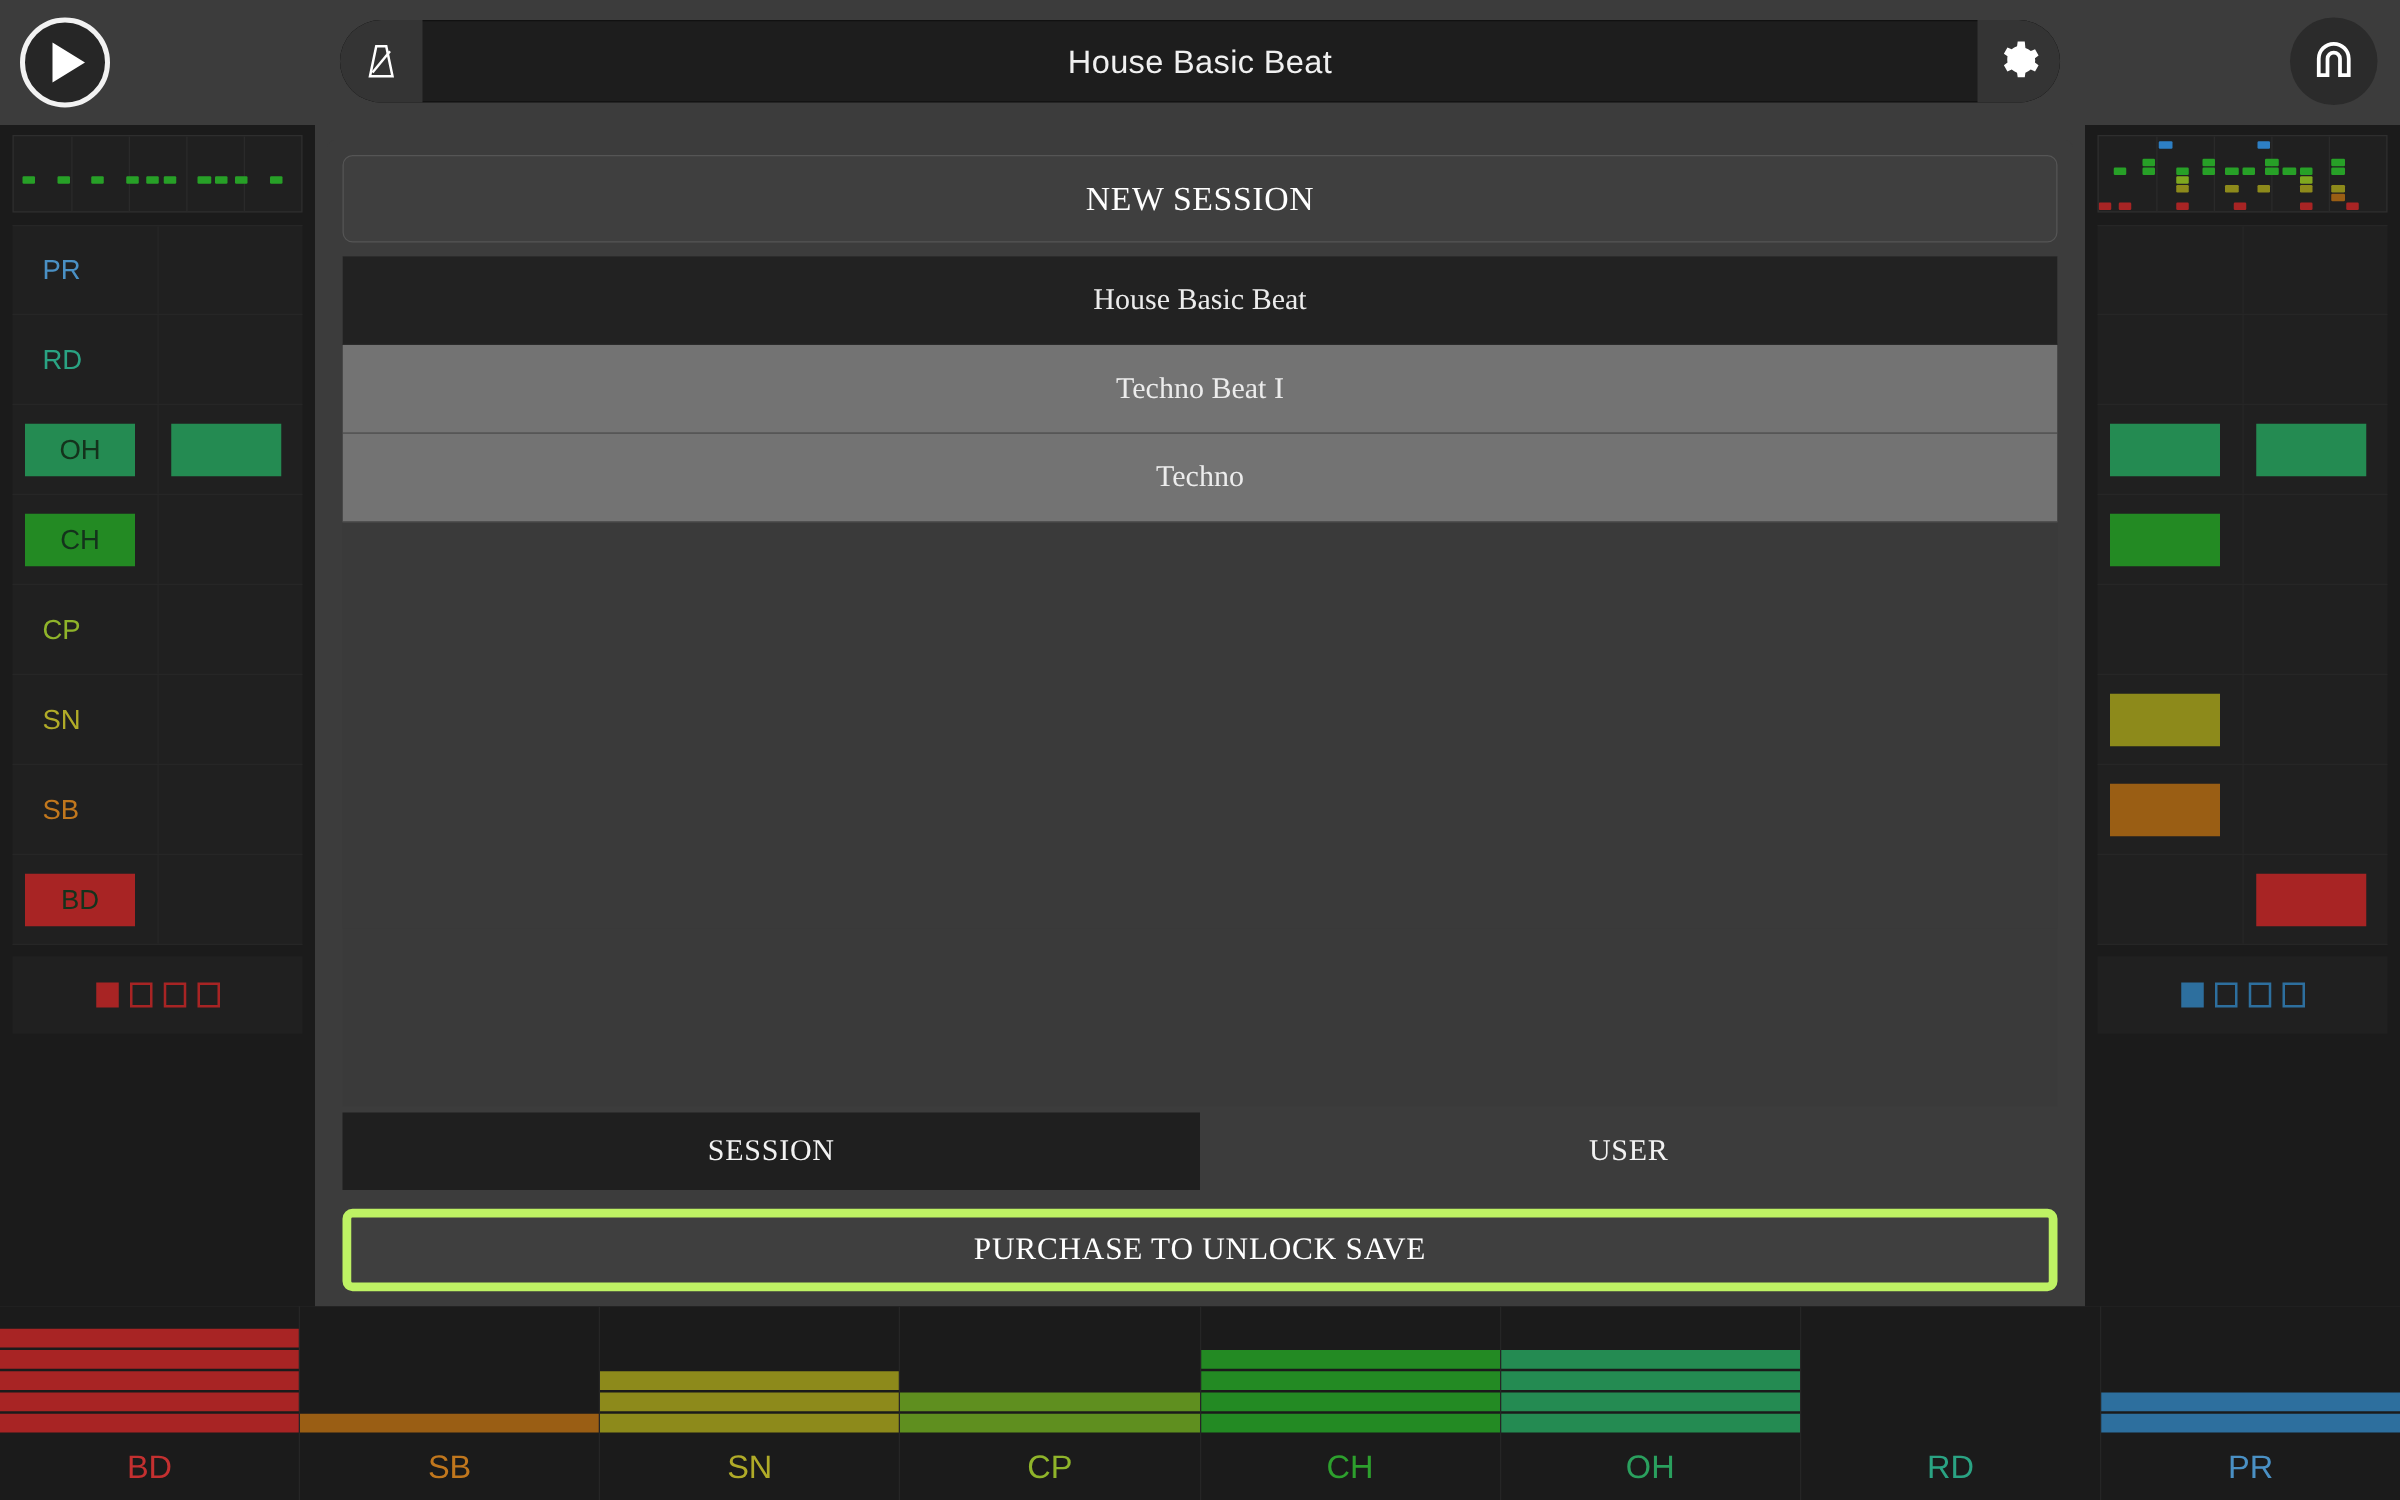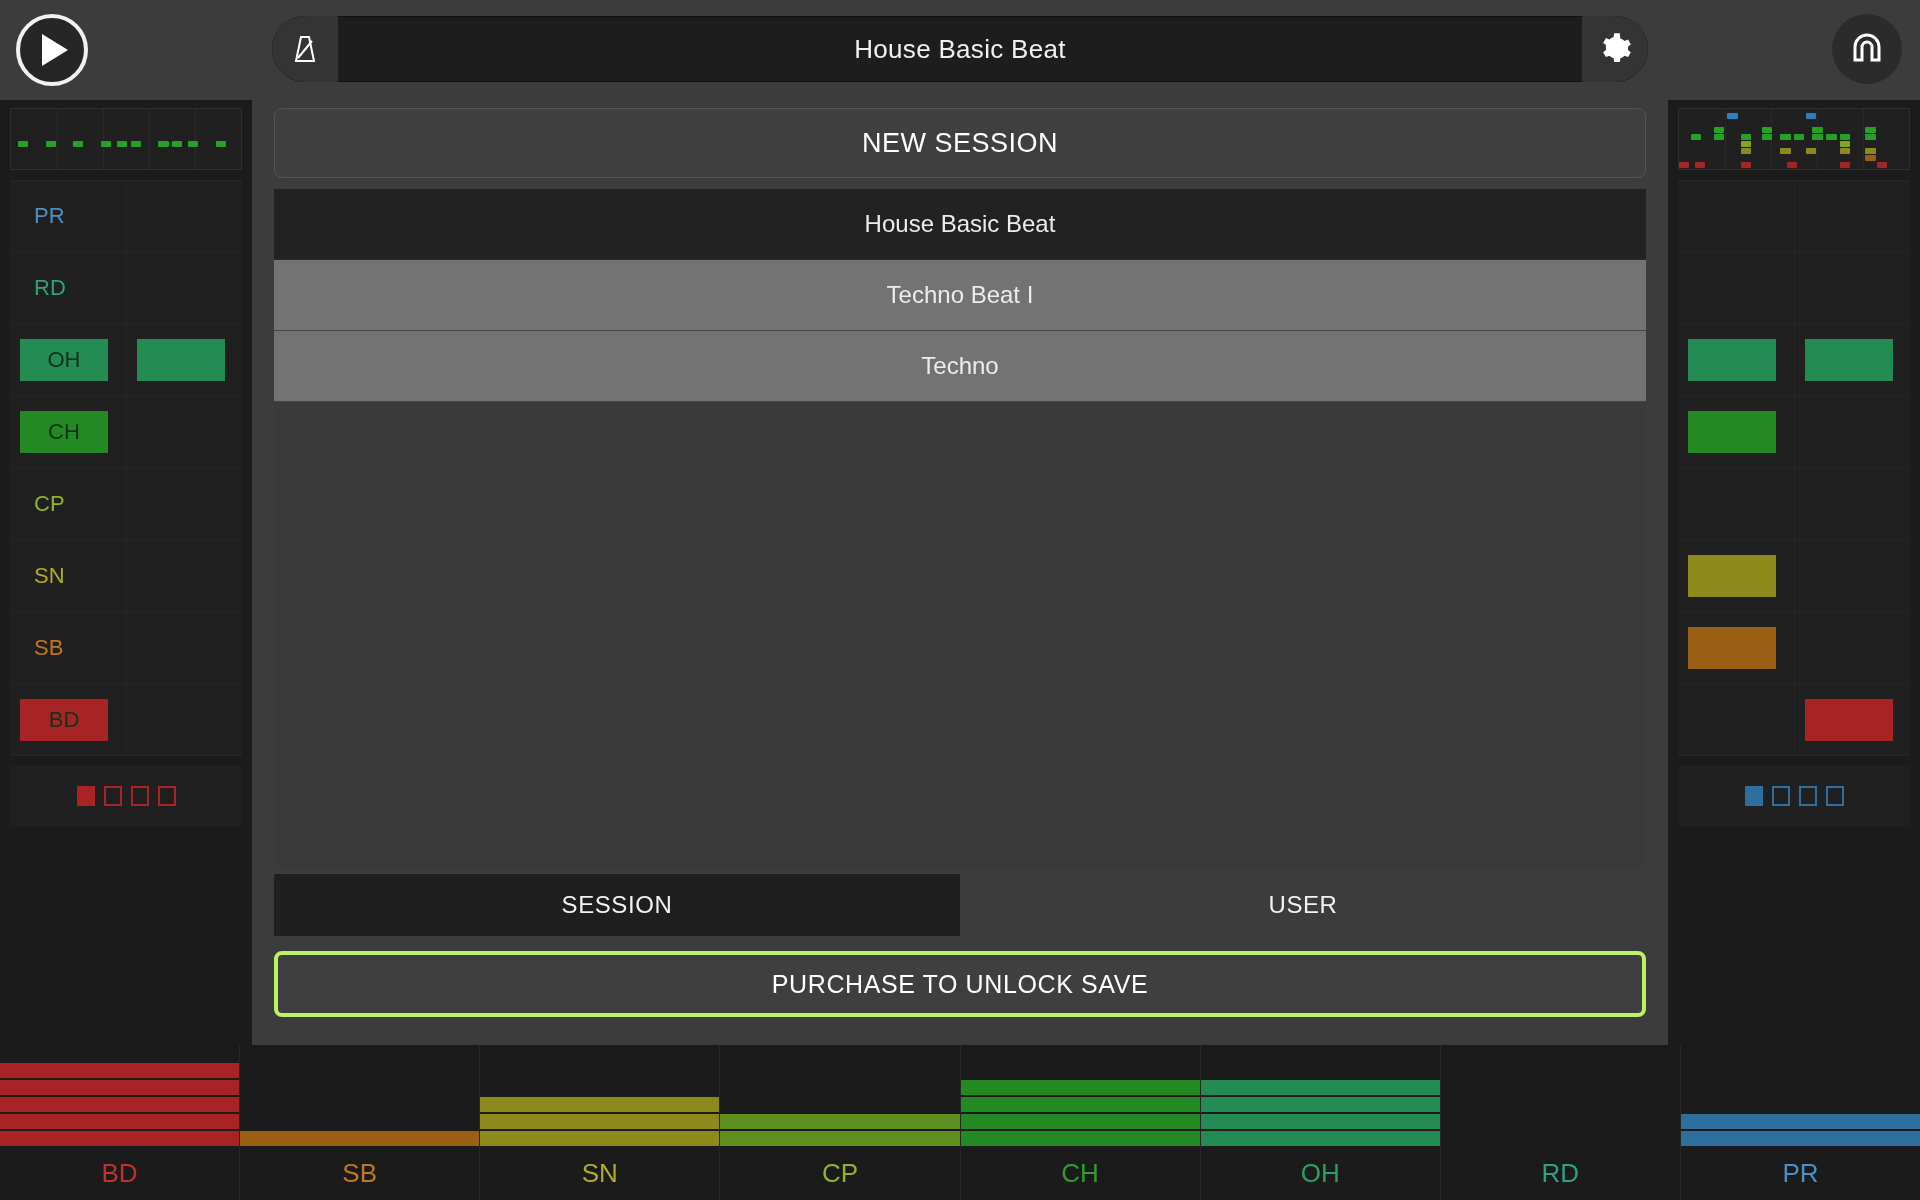--- a/index.html
+++ b/index.html
@@ -89,22 +89,22 @@
 
   .pattern-dots {
     position: absolute; left: 10px; right: 10px; top: 665px; height: 62px;
     background: #202020; display: flex; align-items: center; justify-content: center;
     gap: 9px;
   }
   .pdot { width: 18px; height: 20px; }
 
   
   .modal {
-    position: absolute; left: 262px; top: 96px; width: 1396px; height: 958px;
-    background: #3c3c3c; border-radius: 6px;
+    position: absolute; left: 262px; top: 112px; width: 1396px; height: 958px;
+    background: #3c3c3c; border-radius: 6px; font-family: Liberation Serif, serif;
   }
   .new-session {
     position: absolute; left: 12px; top: 12px; width: 1372px; height: 70px;
     background: #3f3f3f; border: 1px solid #555; border-radius: 8px;
     display: flex; align-items: center; justify-content: center;
     color: #fff; font-size: 27px; letter-spacing: .5px;
   }
   .session-list {
     position: absolute; left: 12px; top: 93px; width: 1372px; height: 680px;
     background: #3a3a3a; overflow: hidden;
@@ -123,21 +123,21 @@
     display: flex;
   }
   .tab {
     flex: 1; display: flex; align-items: center; justify-content: center;
     font-size: 24px; letter-spacing: .6px; color: #f2f2f2; background: #3c3c3c;
   }
   .tab.active { background: #1f1f1f; }
 
   .purchase {
     position: absolute; left: 12px; top: 855px; width: 1372px; height: 66px;
-    background: #3f3f3f; border: 4px solid #bef264; border-radius: 8px;
+    background: #3f3f3f; border: 7px solid #bef264; border-radius: 8px;
     display: flex; align-items: center; justify-content: center;
     color: #fff; font-size: 25px; letter-spacing: .6px;
   }
   .kit-selector {
     position: absolute; left: 12px; top: 960px; width: 1372px; height: 68px;
     background: #2b2b2b; border-radius: 34px;
     display: flex; align-items: center;
     box-shadow: inset 0 0 0 1px #1c1c1c;
   }
   .kit-arrow {

